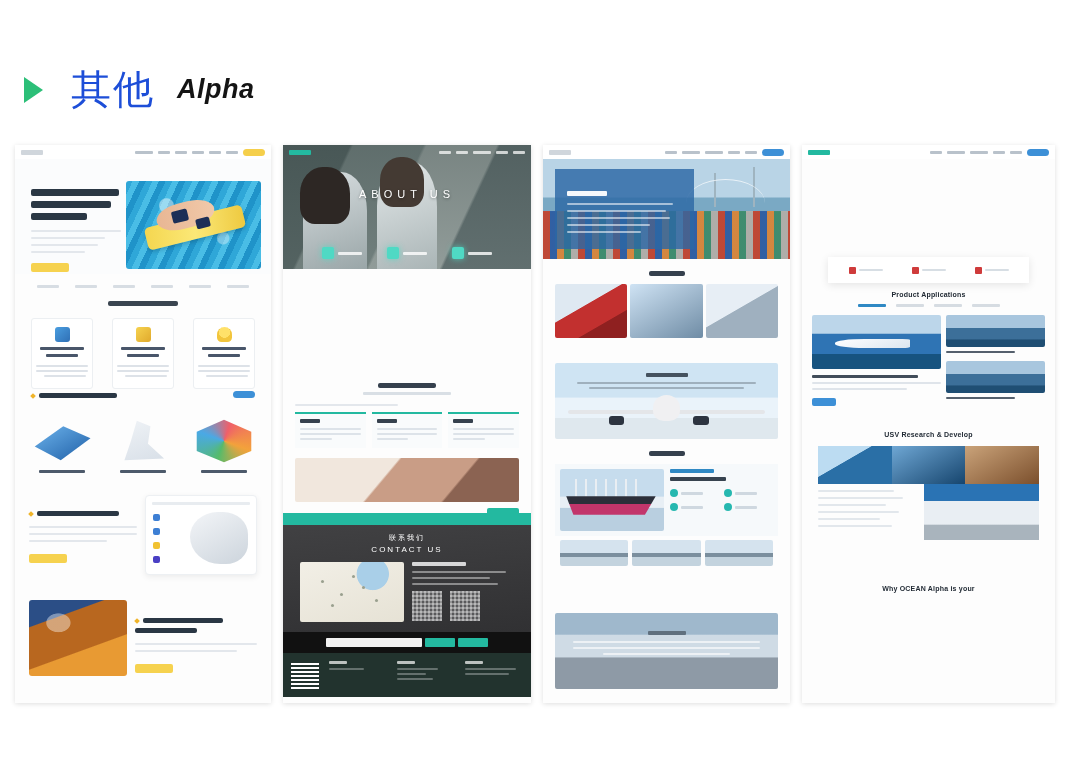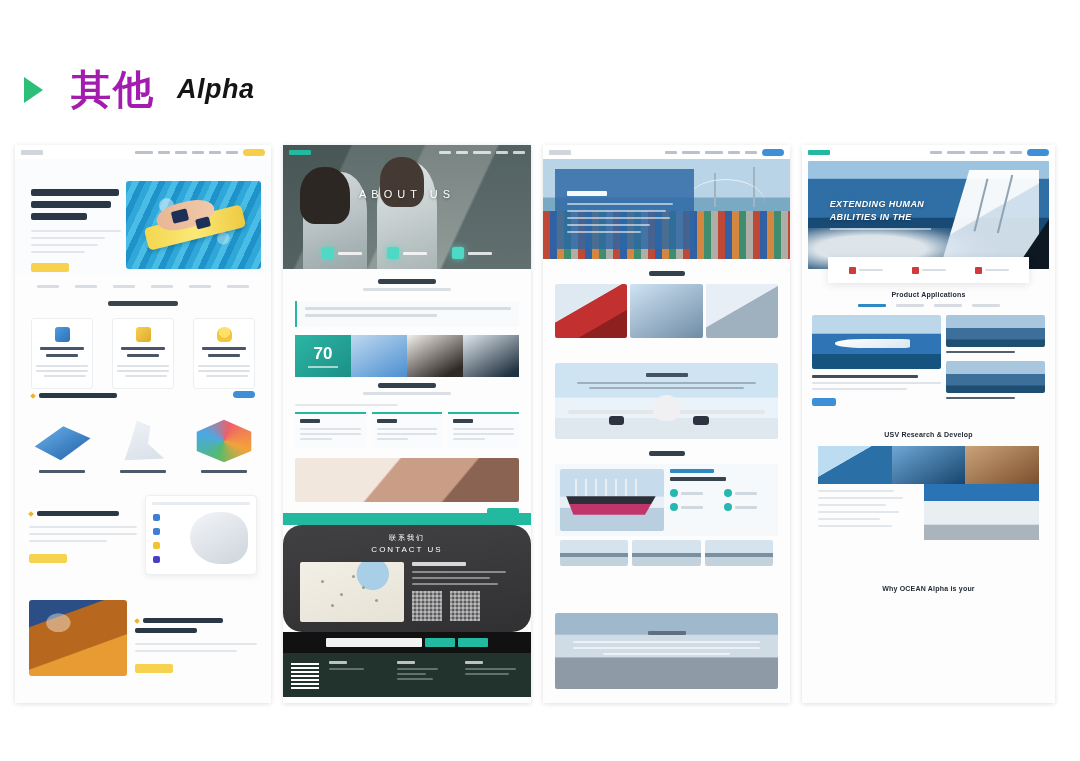--- a/index.html
+++ b/index.html
@@ -21,22 +21,22 @@
   }
   .tri-bullet {
     width: 0; height: 0;
     border-left: 19px solid #2cbf78;
     border-top: 13px solid transparent;
     border-bottom: 13px solid transparent;
     margin-right: 6px;
   }
   .title-cn {
     font-family: "DejaVu Sans", sans-serif;
-    font-size: 40px; font-weight: 700;
-    color: #a21caf; letter-spacing: 2px;
+    font-size: 40px; font-weight: 400;
+    color: #1d4ed8; letter-spacing: 2px;
   }
   .title-en {
     font-size: 27px; font-weight: 700; font-style: italic;
     color: #141414; letter-spacing: 0.5px;
   }
 
   
   .gallery {
     position: absolute;
     left: 15px; top: 145px;
@@ -195,21 +195,20 @@
   .cardrow { display: flex; gap: 6px; margin: 0 12px; }
   .cardrow .c3 { flex: 1; border-top: 2px solid #23b9a0; background: #f9fbfc; padding: 5px; }
   .cardrow .c3 .ch { height: 4px; width: 20px; border-radius: 1px; background: #36414e; margin-bottom: 5px; }
   .cardrow .c3 .cl { height: 2px; border-radius: 1px; background: #dde3e9; margin-bottom: 3px; }
   .p2-photo { margin: 0 12px; height: 44px; border-radius: 2px; background: linear-gradient(130deg,#f1e7dd 0 40%, #c99d86 41% 70%, #8b6352 71% 100%); }
   .p2-greenbar { height: 12px; background: #23b9a0; }
   .p2-contact {
     background: linear-gradient(to bottom, rgba(60,60,62,.9), rgba(48,48,50,.92)),
                 linear-gradient(140deg,#6e6e70,#3b3b3d);
     padding: 8px 17px 10px;
-    border-radius: 19px;
   }
   .p2-contact .ch { text-align: center; color: #fff; }
   .p2-contact .ch .cn { font-family: "DejaVu Sans", sans-serif; font-size: 7px; letter-spacing: 2px; }
   .p2-contact .ch .en { font-size: 8px; letter-spacing: 2px; margin-top: 2px; }
   .p2-cbody { display: flex; gap: 8px; margin-top: 8px; }
   .p2-map {
     width: 104px; height: 60px; border-radius: 2px;
     background:
       radial-gradient(circle at 70% 20%, #a9cfe8 0 18%, transparent 19%),
       linear-gradient(160deg,#f2efe6,#e6e2d5);
@@ -540,39 +539,20 @@
               <span class="sq"></span>
               <span class="lb"></span>
             </div>
           <div class="ci">
               <span class="sq"></span>
               <span class="lb"></span>
             </div>
         </div>
       </div>
 
-      <div style="position:absolute;left:0;right:0;top:134px">
-        <div class="ctr-title">
-            <div class="a"></div>
-            <div class="b"></div>
-          </div>
-        <div class="quote-box" style="margin-top:10px">
-          <div class="ql"></div>
-            <div class="ql" style="width:64%"></div>
-        </div>
-        <div class="p2-strip" style="margin-top:8px">
-          <div class="strip-70">
-            <div class="n">70</div>
-            <div class="s"></div>
-          </div>
-          <div class="strip-2"></div>
-          <div class="strip-3"></div>
-          <div class="strip-4"></div>
-        </div>
-      </div>
 
       <div style="position:absolute;left:0;right:0;top:238px">
         <div class="ctr-title">
             <div class="a"></div>
             <div class="b"></div>
           </div>
         <div style="margin:9px 12px 6px">
           <div class="hline sm" style="width:46%"></div>
         </div>
         <div class="cardrow">
@@ -769,29 +749,20 @@
         <div class="navlinks">
           <span class="navlink"></span>
           <span class="navlink wide"></span>
           <span class="navlink wide"></span>
           <span class="navlink"></span>
           <span class="navlink"></span>
           <span class="pill"></span>
         </div>
       </div>
 
-      <div class="p4-hero">
-        <div class="p4-wake"></div>
-        <div class="p4-boat"></div>
-        <div class="p4-rail"></div>
-          <div class="p4-rail2"></div>
-        <div class="p4-dark"></div>
-        <h2>EXTENDING HUMAN ABILITIES IN THE</h2>
-        <div class="sub"></div>
-      </div>
       <div class="p4-hcards" style="position:absolute;left:26px;right:26px;top:112px">
         <div class="hc">
             <span class="hi"></span>
             <span class="hl"></span>
           </div>
         <div class="hc">
             <span class="hi"></span>
             <span class="hl"></span>
           </div>
         <div class="hc">

